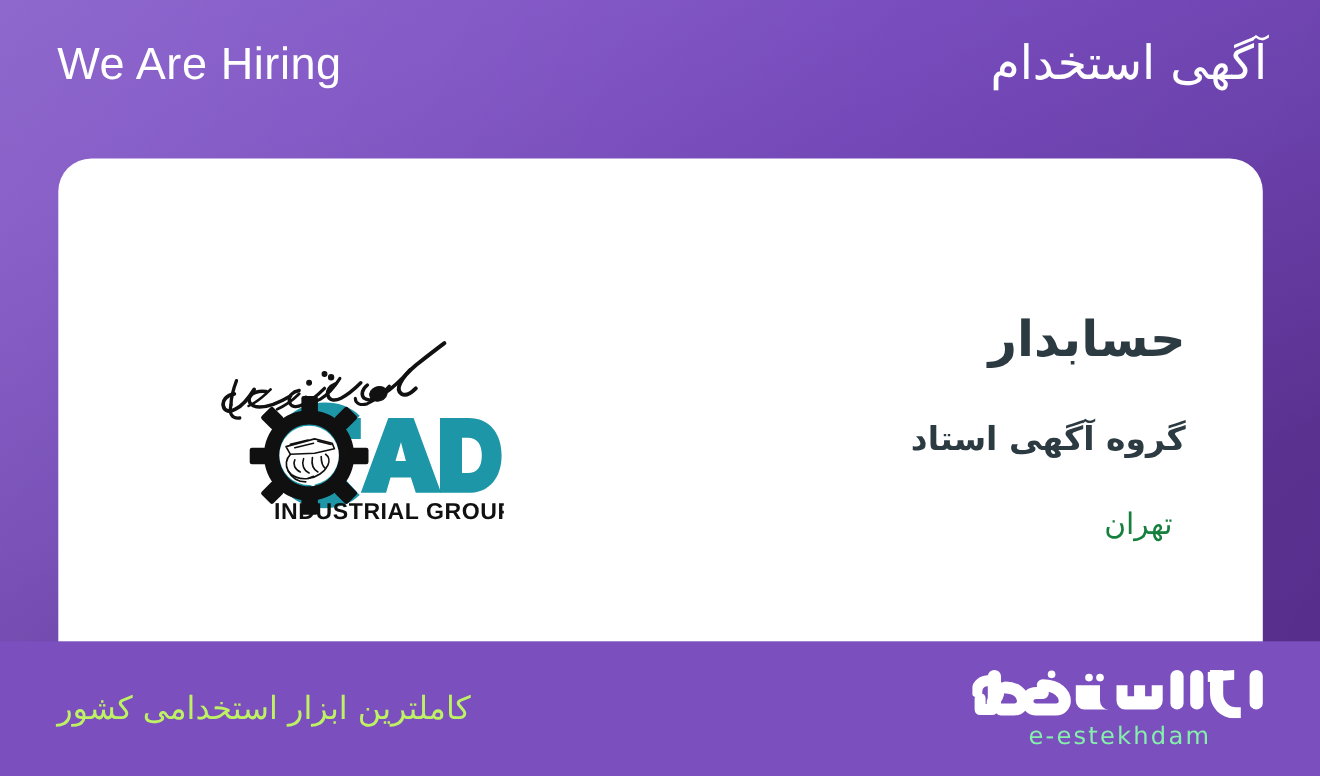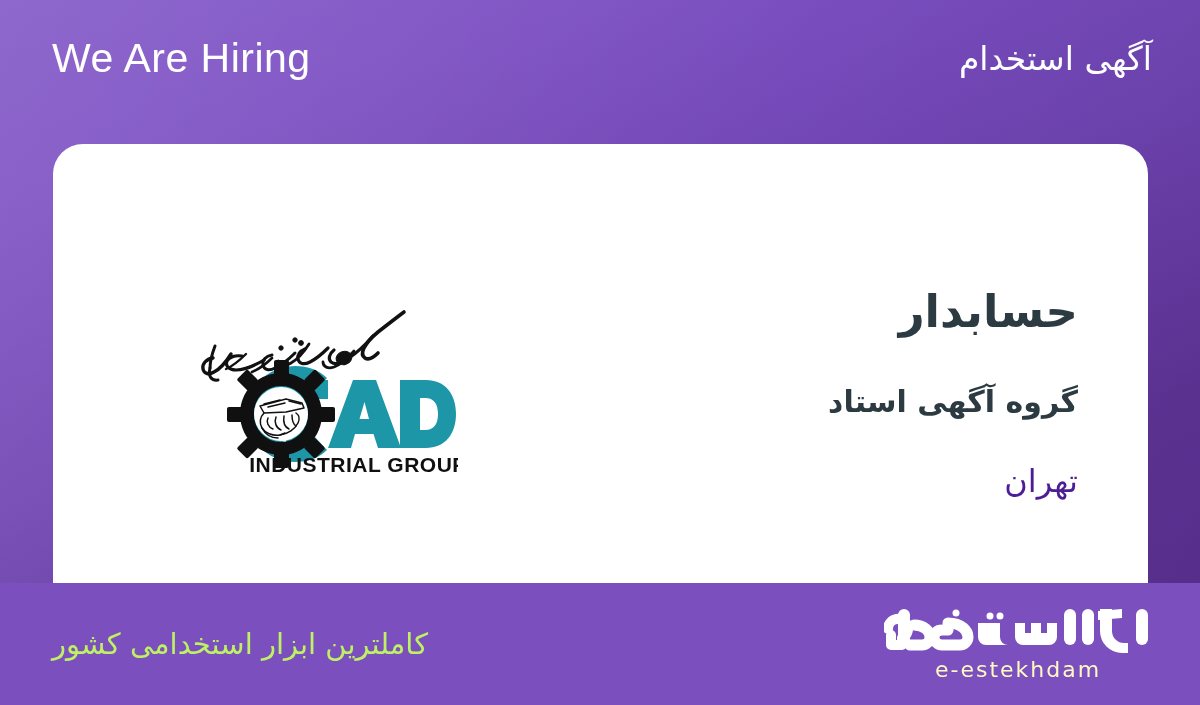--- a/index.html
+++ b/index.html
@@ -54,21 +54,21 @@
     font-size: 41px;
     font-weight: 300;
     letter-spacing: 0.5px;
     line-height: 1;
     font-family: "Liberation Sans", "DejaVu Sans", sans-serif;
     white-space: nowrap;
     order: 2;
   }
   .header-fa {
     color: #ffffff;
-    font-size: 33px;
+    font-size: 43px;
     font-weight: 400;
     line-height: 1;
     direction: rtl;
     white-space: nowrap;
     order: 1;
   }
 
   
   .card {
     position: absolute;
@@ -115,25 +115,25 @@
   }
   .company-name {
     color: #2c3a42;
     font-size: 30px;
     font-weight: 700;
     line-height: 1.3;
     margin: 0 0 40px 0;
     white-space: nowrap;
   }
   .city-name {
-    color: #4c1d95;
-    font-size: 32px;
+    color: #15803d;
+    font-size: 27px;
     font-weight: 400;
     line-height: 1.3;
-    margin: 0;
+    margin: 12px;
     white-space: nowrap;
   }
 
   .card-logo {
     order: 2;
     flex: 0 0 520px;
     display: flex;
     align-items: center;
     justify-content: center;
     height: 100%;
@@ -174,21 +174,21 @@
     flex-direction: column;
     align-items: center;
     gap: 6px;
   }
   .brand-mark {
     width: 268px;
     height: 46px;
     display: block;
   }
   .brand-latin {
-    color: #fef9c3;
+    color: #86efac;
     font-size: 22px;
     font-weight: 400;
     letter-spacing: 2.0px;
     direction: ltr;
     line-height: 1;
     font-family: "DejaVu Sans", "Liberation Sans", sans-serif;
   }
 </style>
 </head>
 <body>

